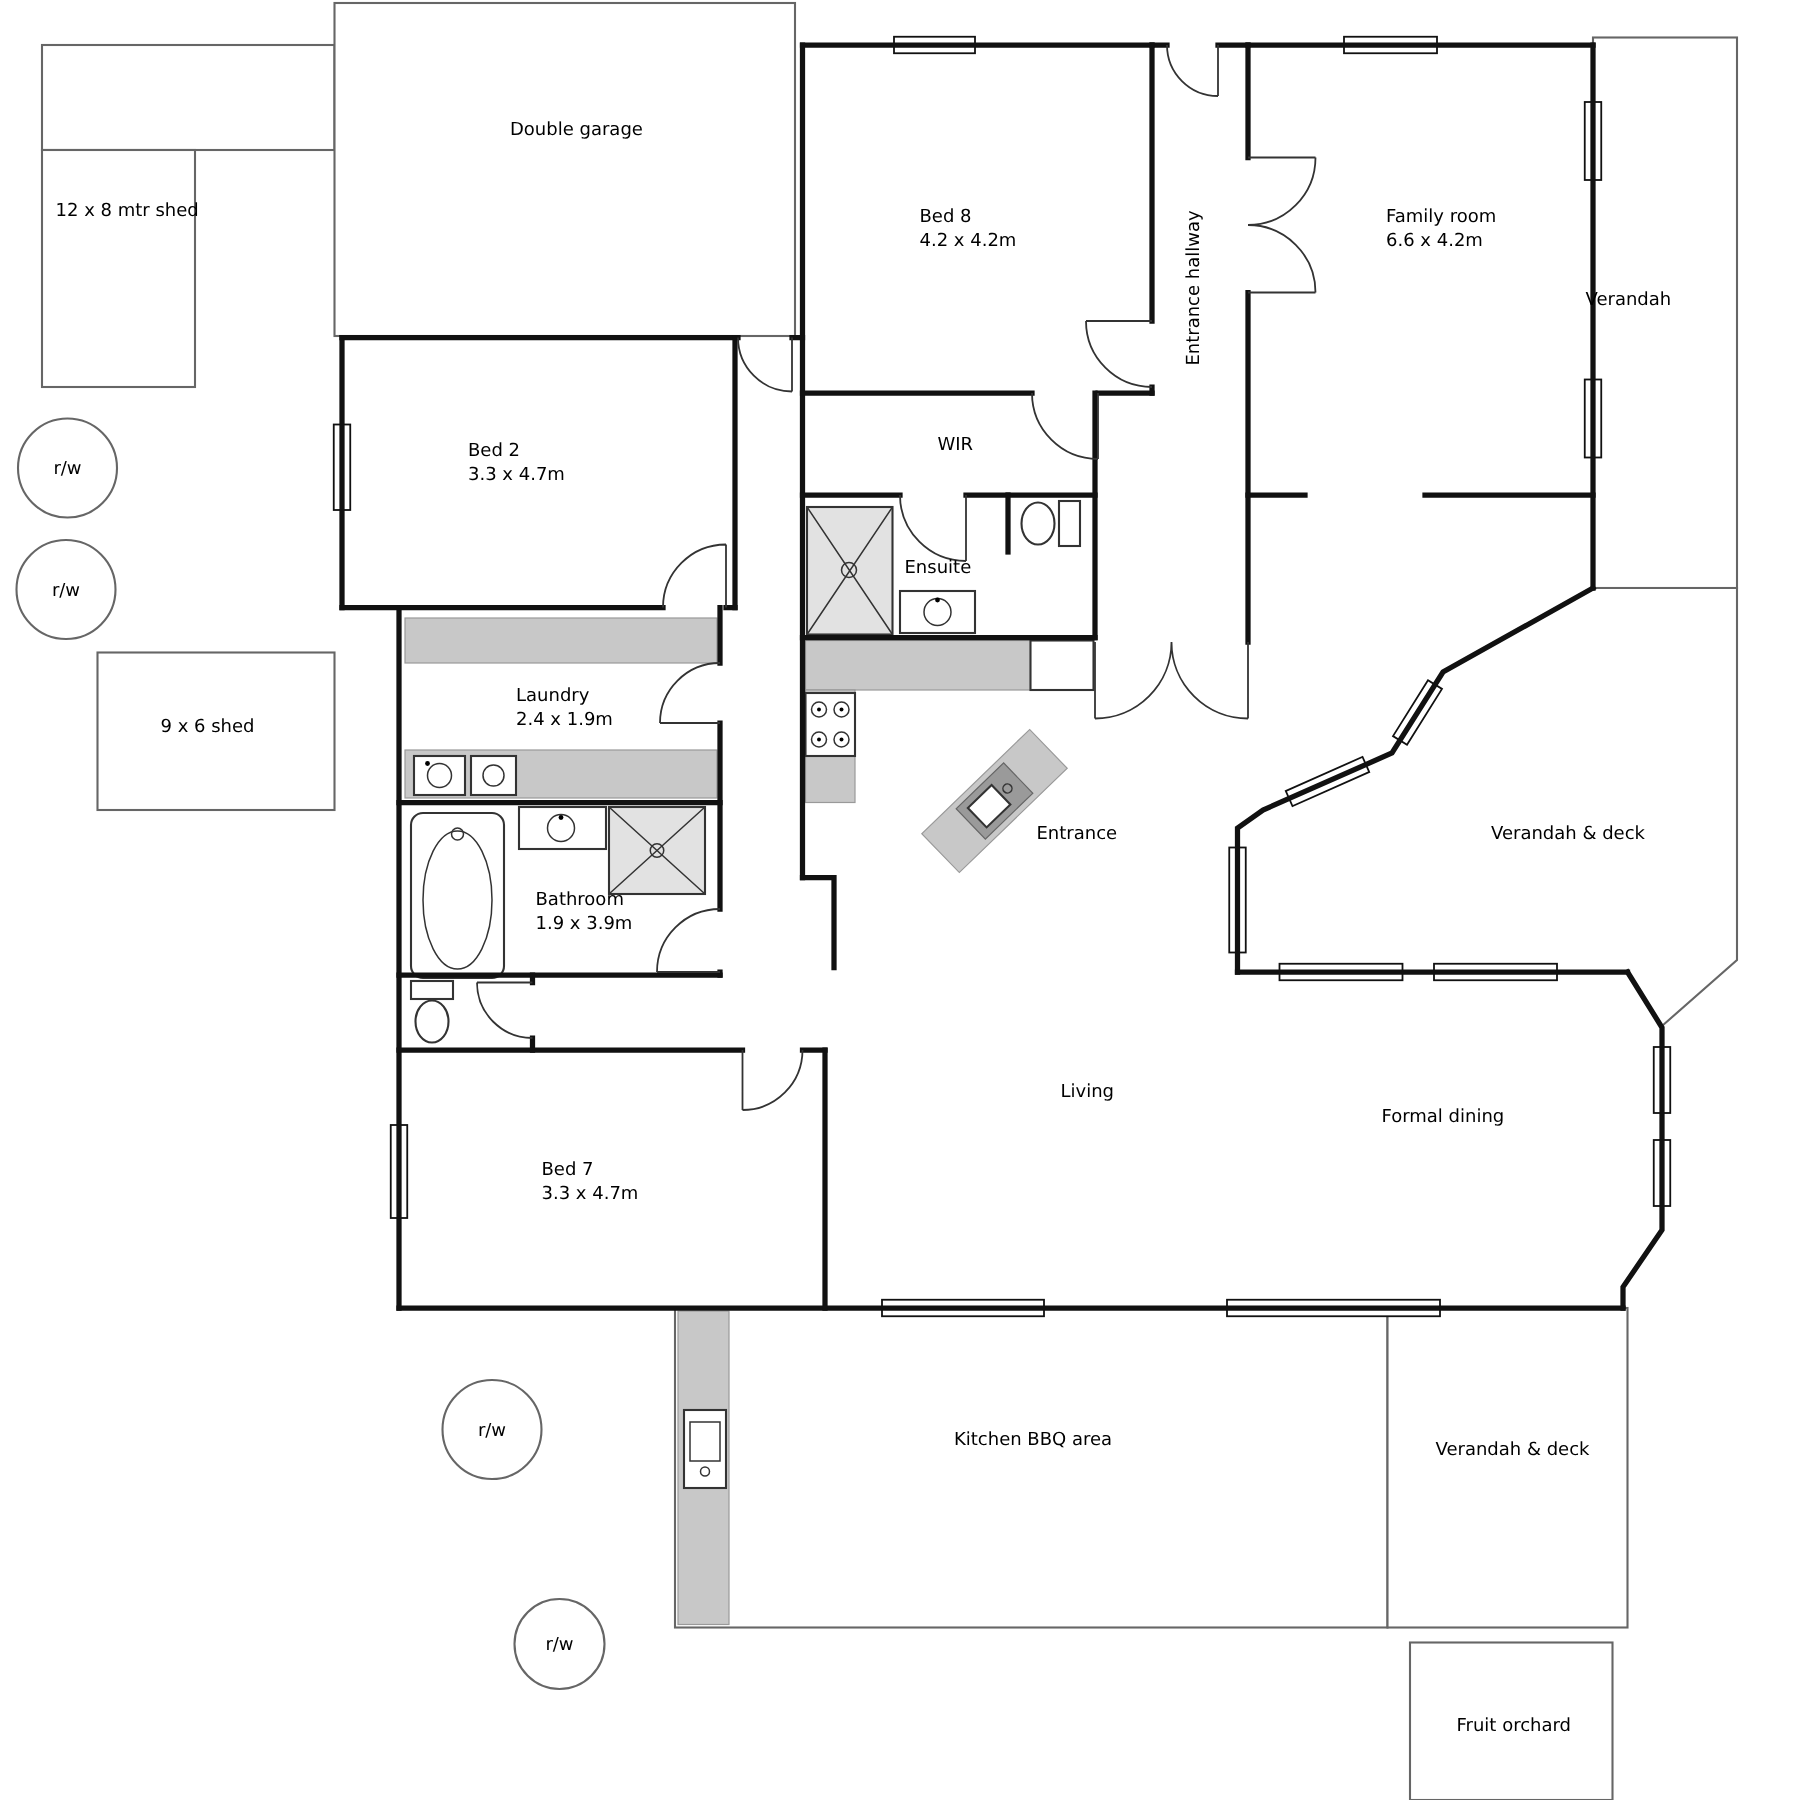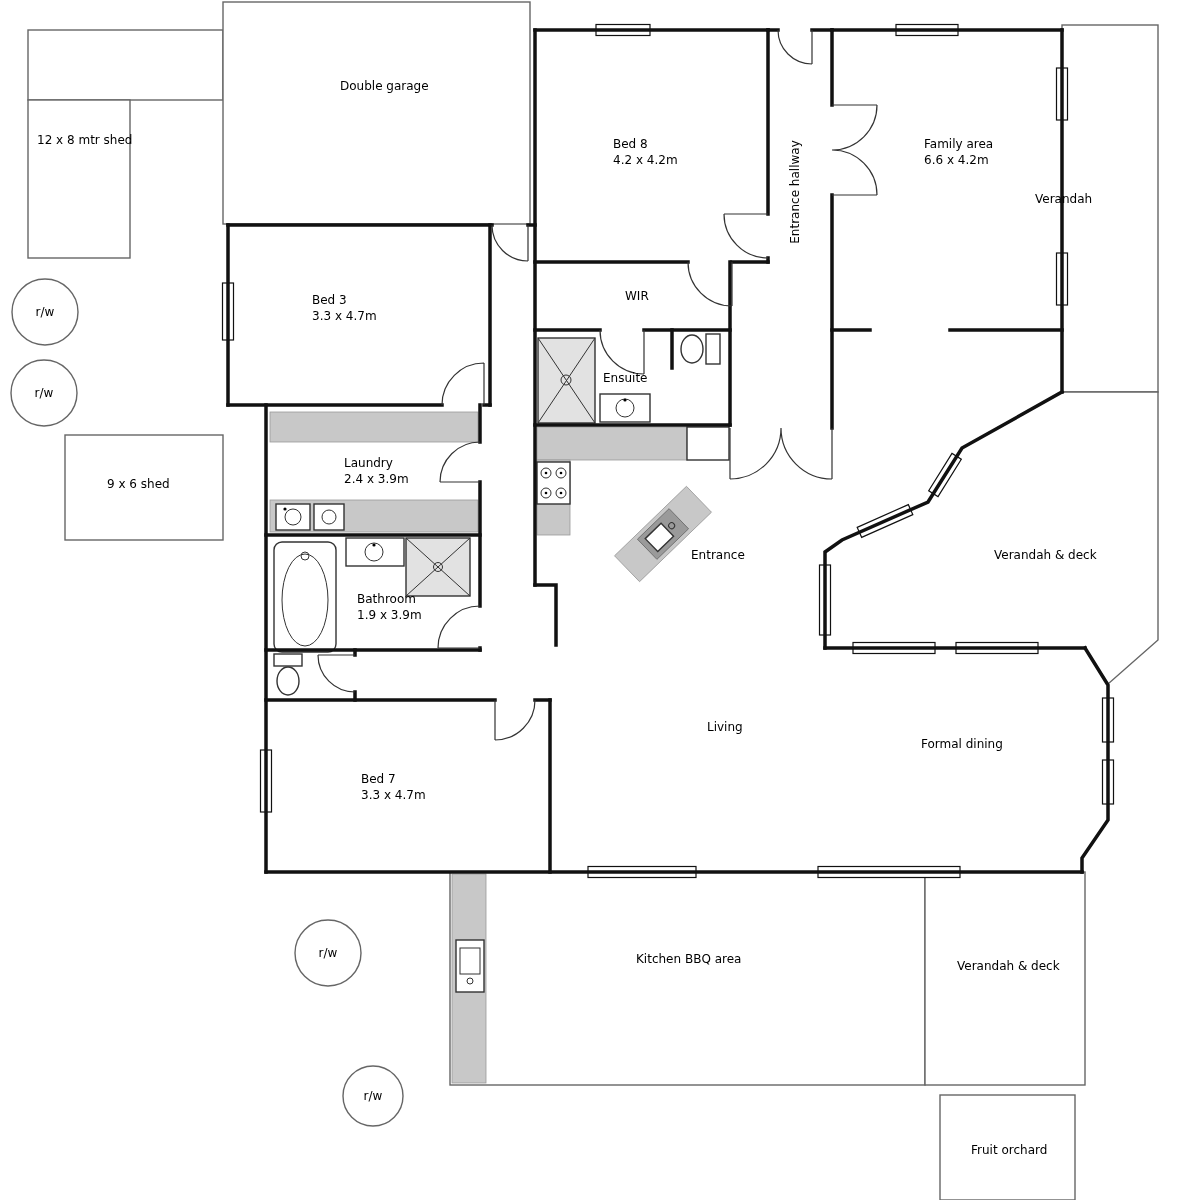--- a/index.html
+++ b/index.html
@@ -235,38 +235,38 @@
   <div class="lbl" style="left:37px;top:132px">12 x 8 mtr shed</div>
 
   <div class="lbl" style="left:613px;top:136px">
     <div>Bed 8</div>
     <div>4.2 x 4.2m</div>
   </div>
 
   <div class="lbl vertical" style="left:795px;top:192px">Entrance hallway</div>
 
   <div class="lbl" style="left:924px;top:136px">
-    <div>Family area</div>
+    <div>Family room</div>
     <div>6.6 x 4.2m</div>
   </div>
 
-  <div class="lbl" style="left:1035px;top:191px">Verandah</div>
+  <div class="lbl" style="left:1057px;top:191px">Verandah</div>
 
   <div class="lbl" style="left:312px;top:292px">
-    <div>Bed 3</div>
+    <div>Bed 2</div>
     <div>3.3 x 4.7m</div>
   </div>
 
   <div class="lbl" style="left:625px;top:288px">WIR</div>
   <div class="lbl" style="left:603px;top:370px">Ensuite</div>
   <div class="lbl" style="left:107px;top:476px">9 x 6 shed</div>
 
   <div class="lbl" style="left:344px;top:455px">
     <div>Laundry</div>
-    <div>2.4 x 3.9m</div>
+    <div>2.4 x 1.9m</div>
   </div>
 
   <div class="lbl" style="left:691px;top:547px">Entrance</div>
   <div class="lbl" style="left:994px;top:547px">Verandah &amp; deck</div>
 
   <div class="lbl" style="left:357px;top:591px">
     <div>Bathroom</div>
     <div>1.9 x 3.9m</div>
   </div>
 

